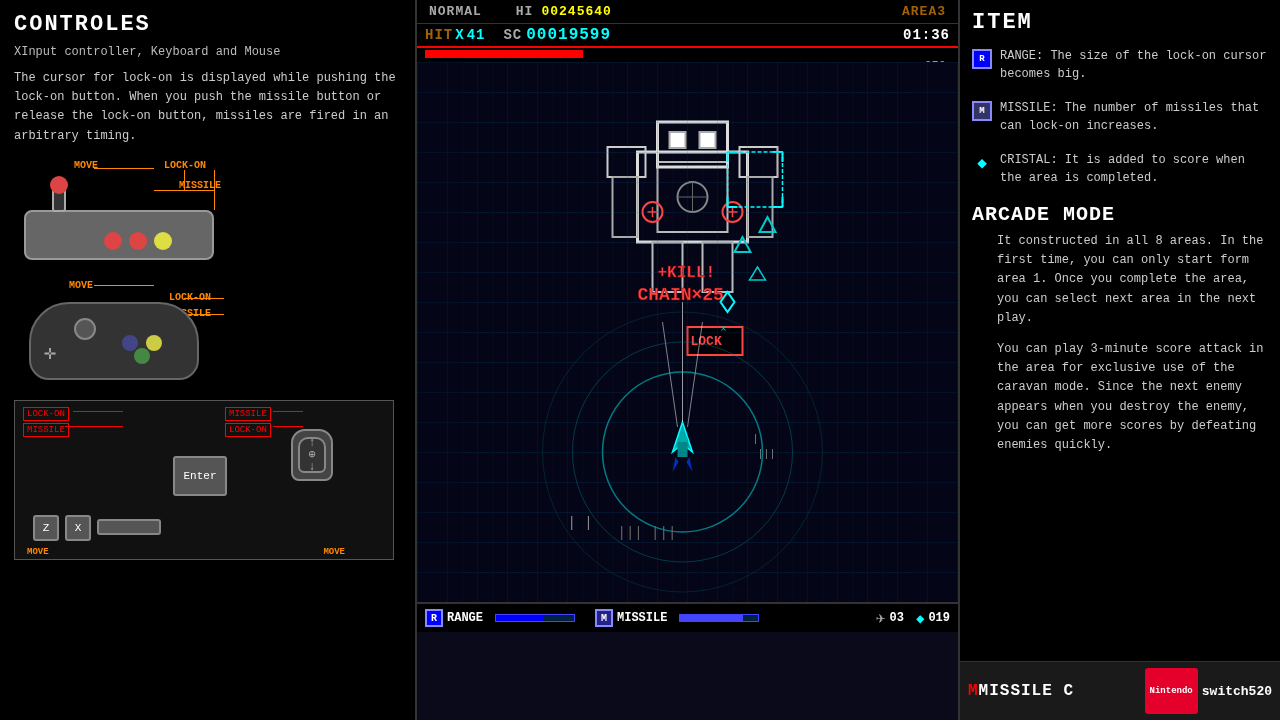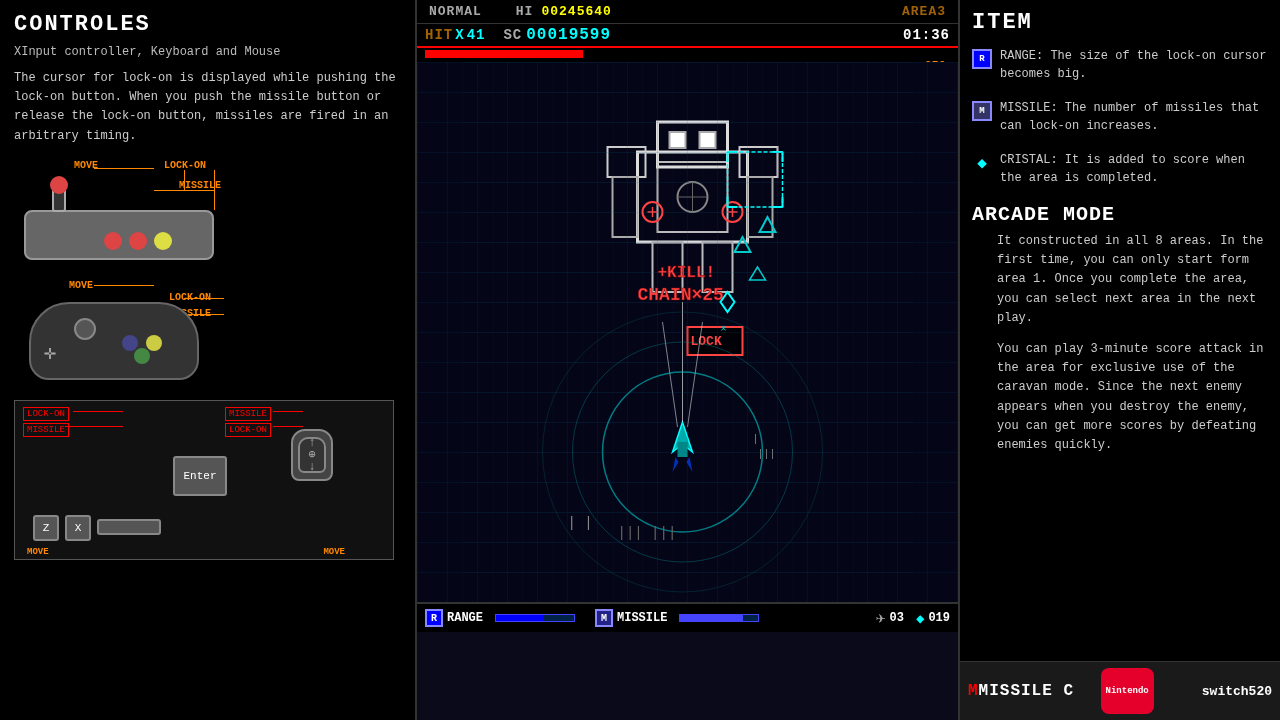--- a/index.html
+++ b/index.html
@@ -498,17 +498,17 @@
   </div>
 
   <div class="mode-title">ARCADE MODE</div>
   <div class="mode-desc">It constructed in all 8 areas. In the first time, you can only start form area 1. Once you complete the area, you can select next area in the next play.</div>
 
   <div class="mode-desc">You can play 3-minute score attack in the area for exclusive use of the caravan mode. Since the next enemy appears when you destroy the enemy, you can get more scores by defeating enemies quickly.</div>
 
   <div style="position:absolute;bottom:0;left:0;right:0;background:#1a1a1a;padding:6px 8px;display:flex;align-items:center;gap:6px;border-top:1px solid #333;">
     <span style="font-size:16px;font-weight:bold;color:#fff;letter-spacing:1px;"><span style="color:#f00;">M</span><span>MISSILE C</span></span>
     <div style="margin-left:auto;display:flex;align-items:center;gap:4px;">
-      <div style="background:#e4002b;color:#fff;font-size:9px;font-weight:bold;padding:18px 5px;border-radius:8px;">Nintendo</div>
-      <span style="color:#fff;font-size:13px;font-weight:bold;margin-left:44px;">switch520</span>
+      <div style="background:#e4002b;color:#fff;font-size:9px;font-weight:bold;padding:18px 5px;border-radius:3px;">Nintendo</div>
+      <span style="color:#fff;font-size:13px;font-weight:bold;">switch520</span>
     </div>
   </div>
 </div>
 
 </body></html>

